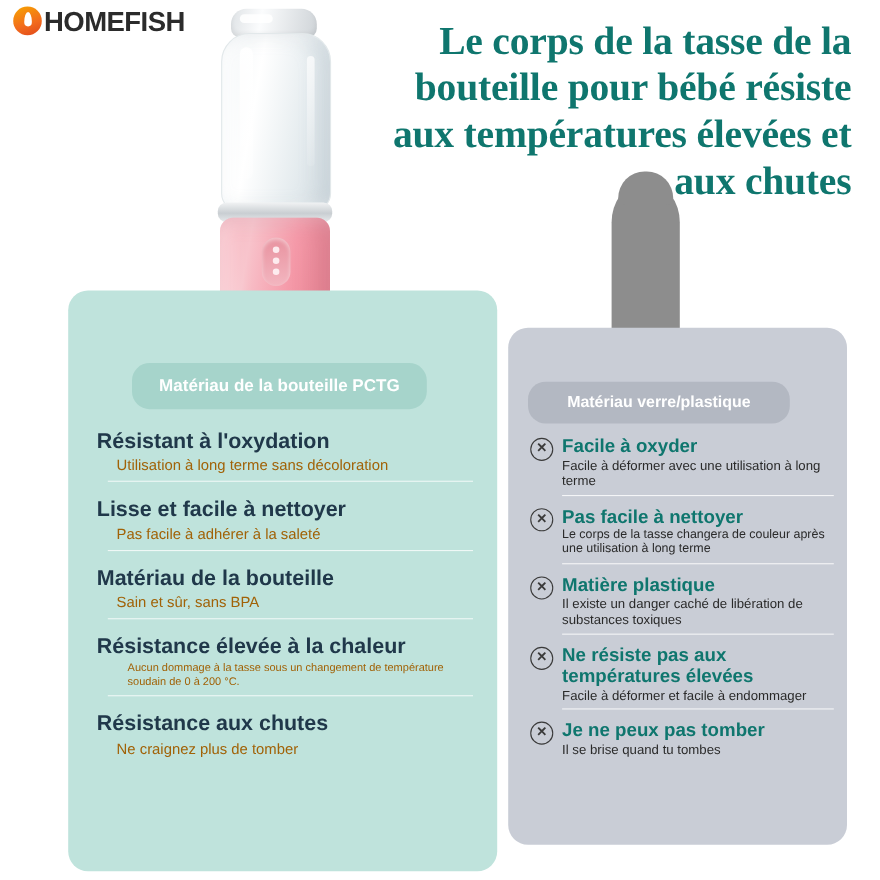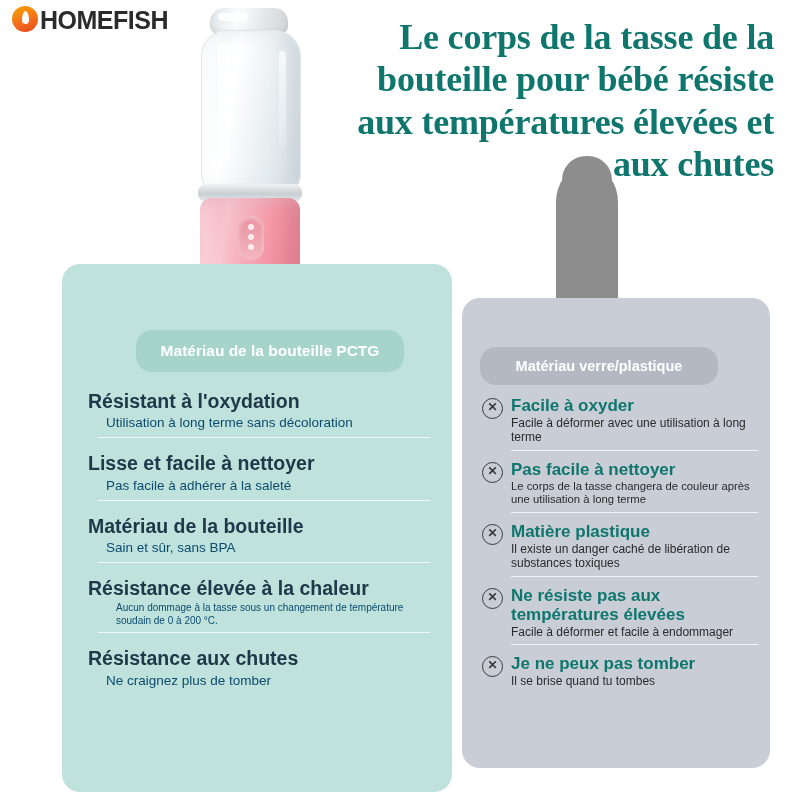--- a/index.html
+++ b/index.html
@@ -223,21 +223,21 @@
     position: absolute;
     border-radius: 16px;
     display: flex;
     align-items: center;
     justify-content: center;
     font-weight: bold;
     color: #ffffff;
     text-align: center;
   }
   .pill-left {
-    left: 136px;
+    left: 120px;
     top: 330px;
     width: 268px;
     height: 42px;
     background: #a6d4cb;
     font-size: 15.5px;
   }
   .pill-right {
     left: 480px;
     top: 347px;
     width: 238px;
@@ -256,21 +256,21 @@
   .l-item { margin-bottom: 14px; }
   .l-title {
     font-size: 19.5px;
     font-weight: bold;
     color: #20384a;
     margin: 0 0 3px 0;
     line-height: 1.15;
   }
   .l-sub {
     font-size: 13.5px;
-    color: #0c4a6e;
+    color: #a16207;
     margin: 0 0 5px 0;
     padding-left: 18px;
     line-height: 1.25;
   }
   .l-sub.small {
     font-size: 10px;
     padding-left: 28px;
   }
   .l-rule {
     height: 1px;

